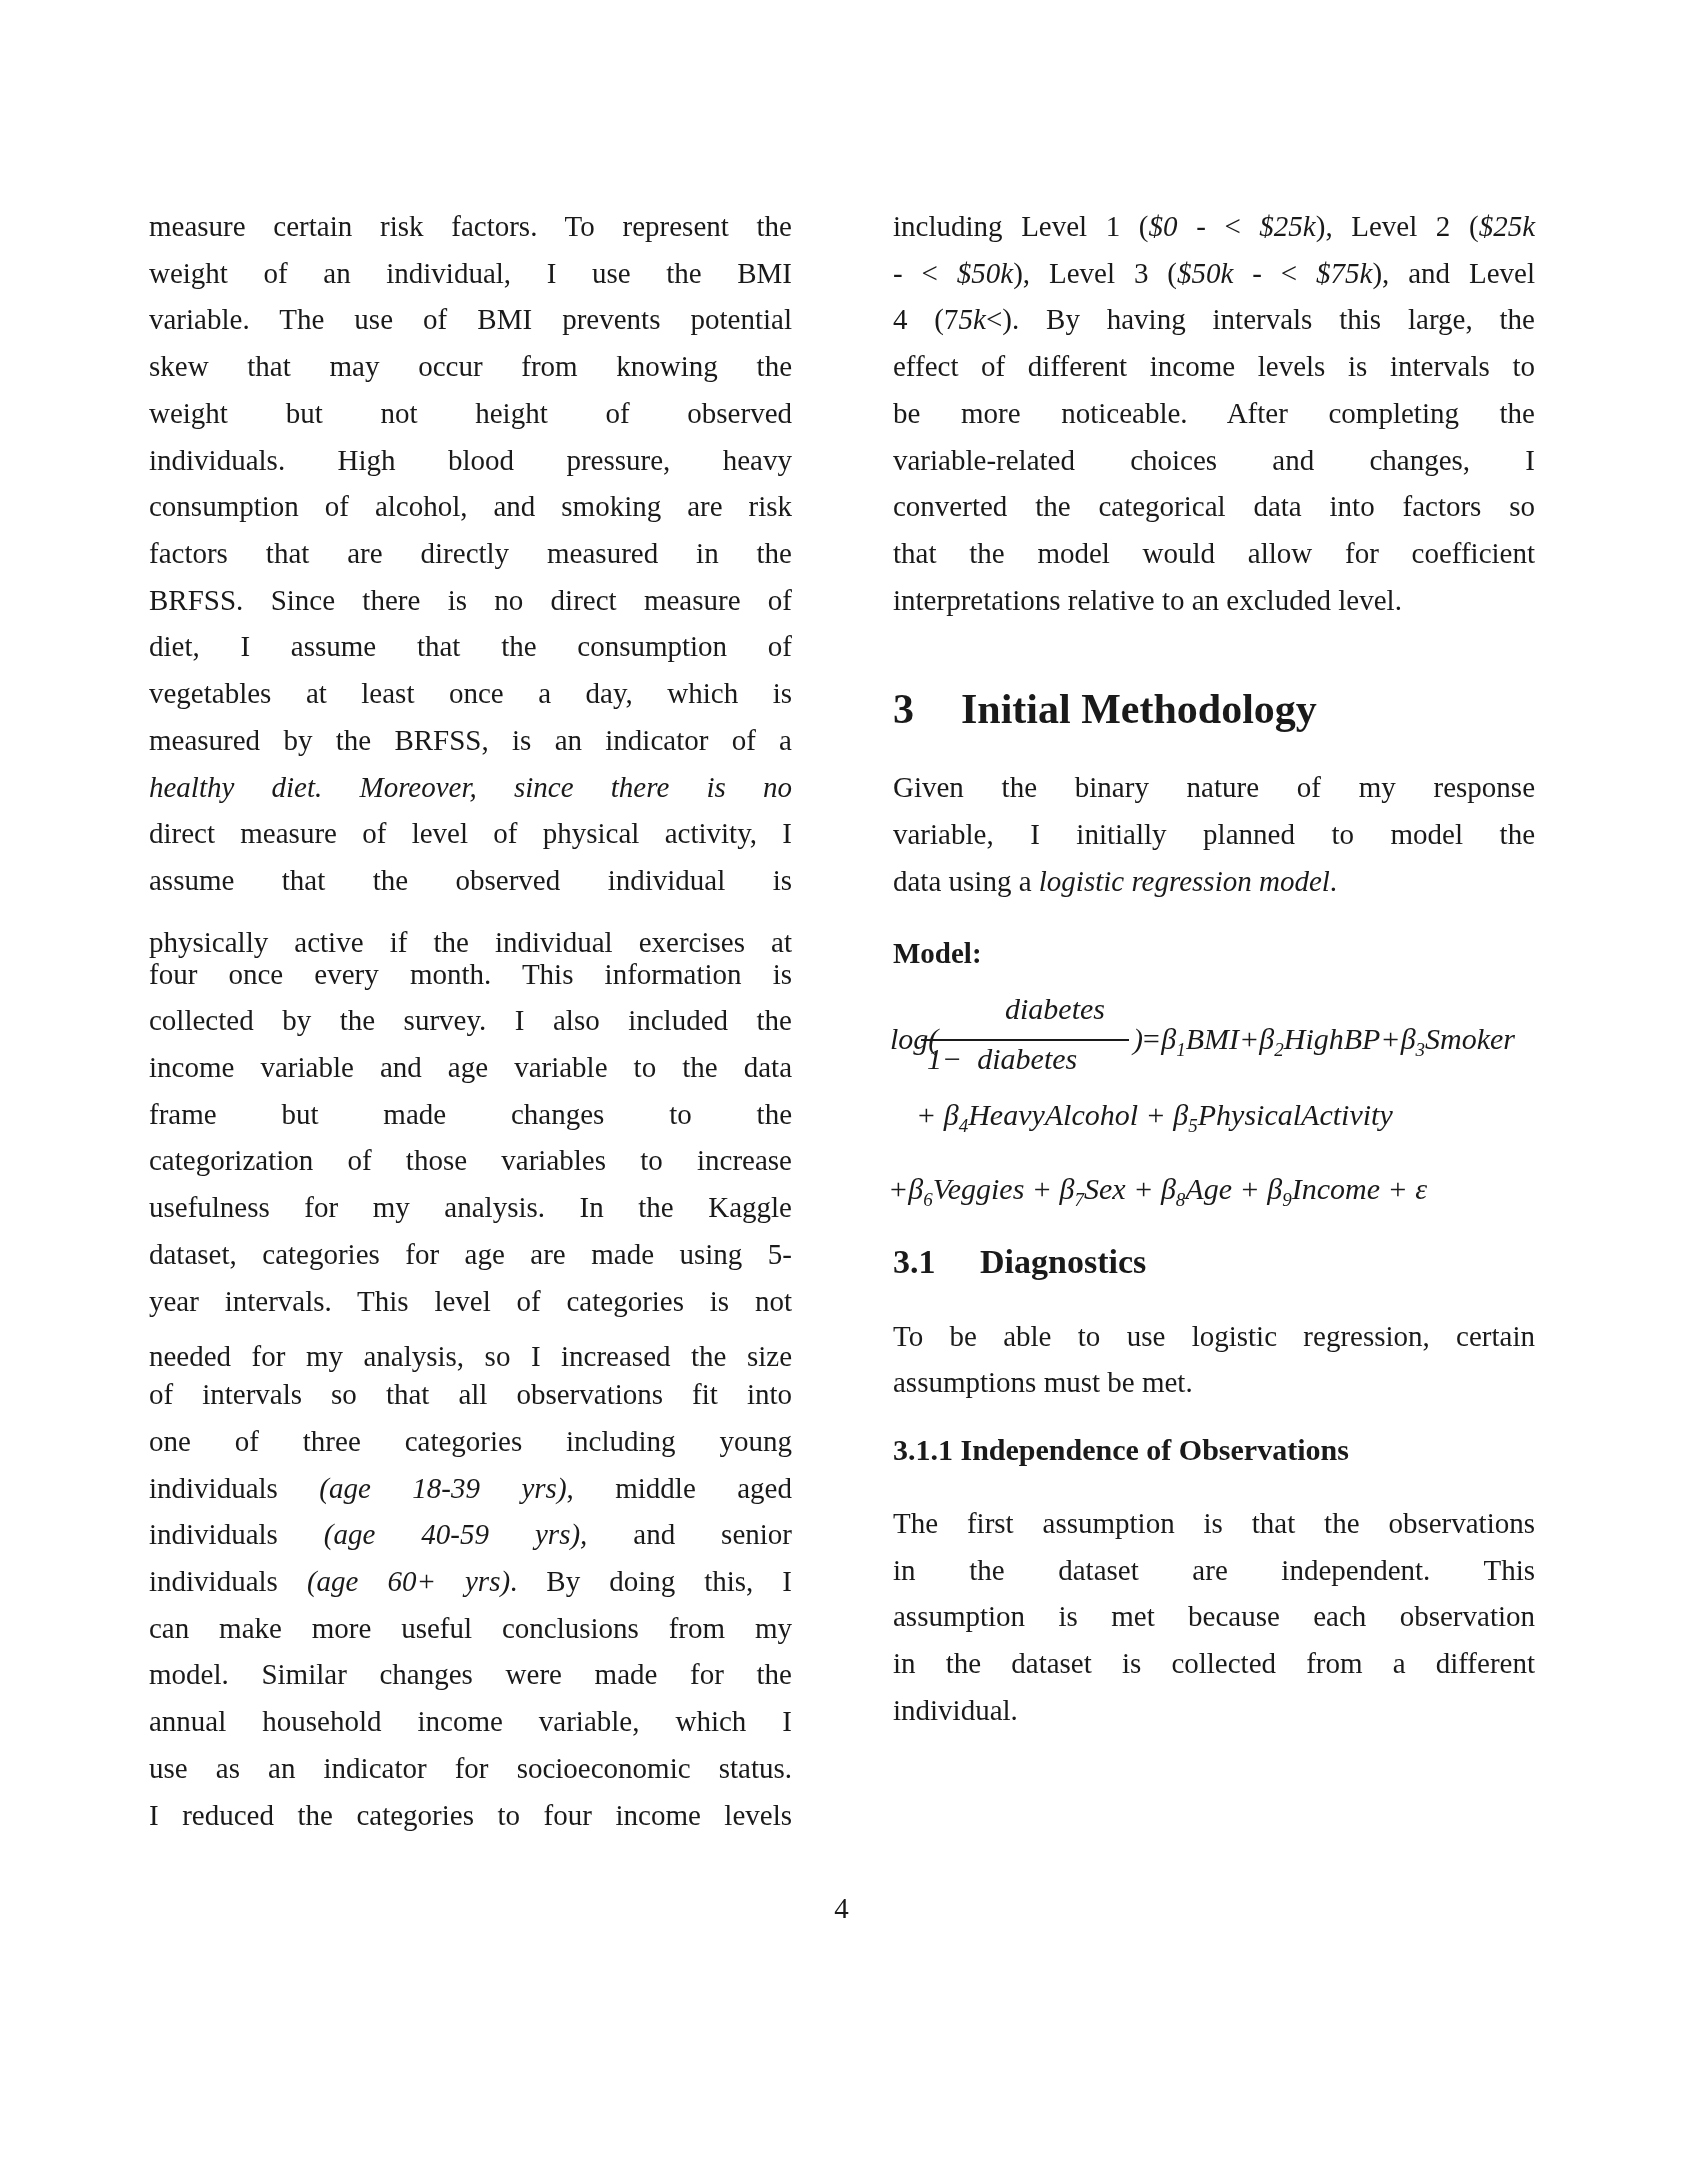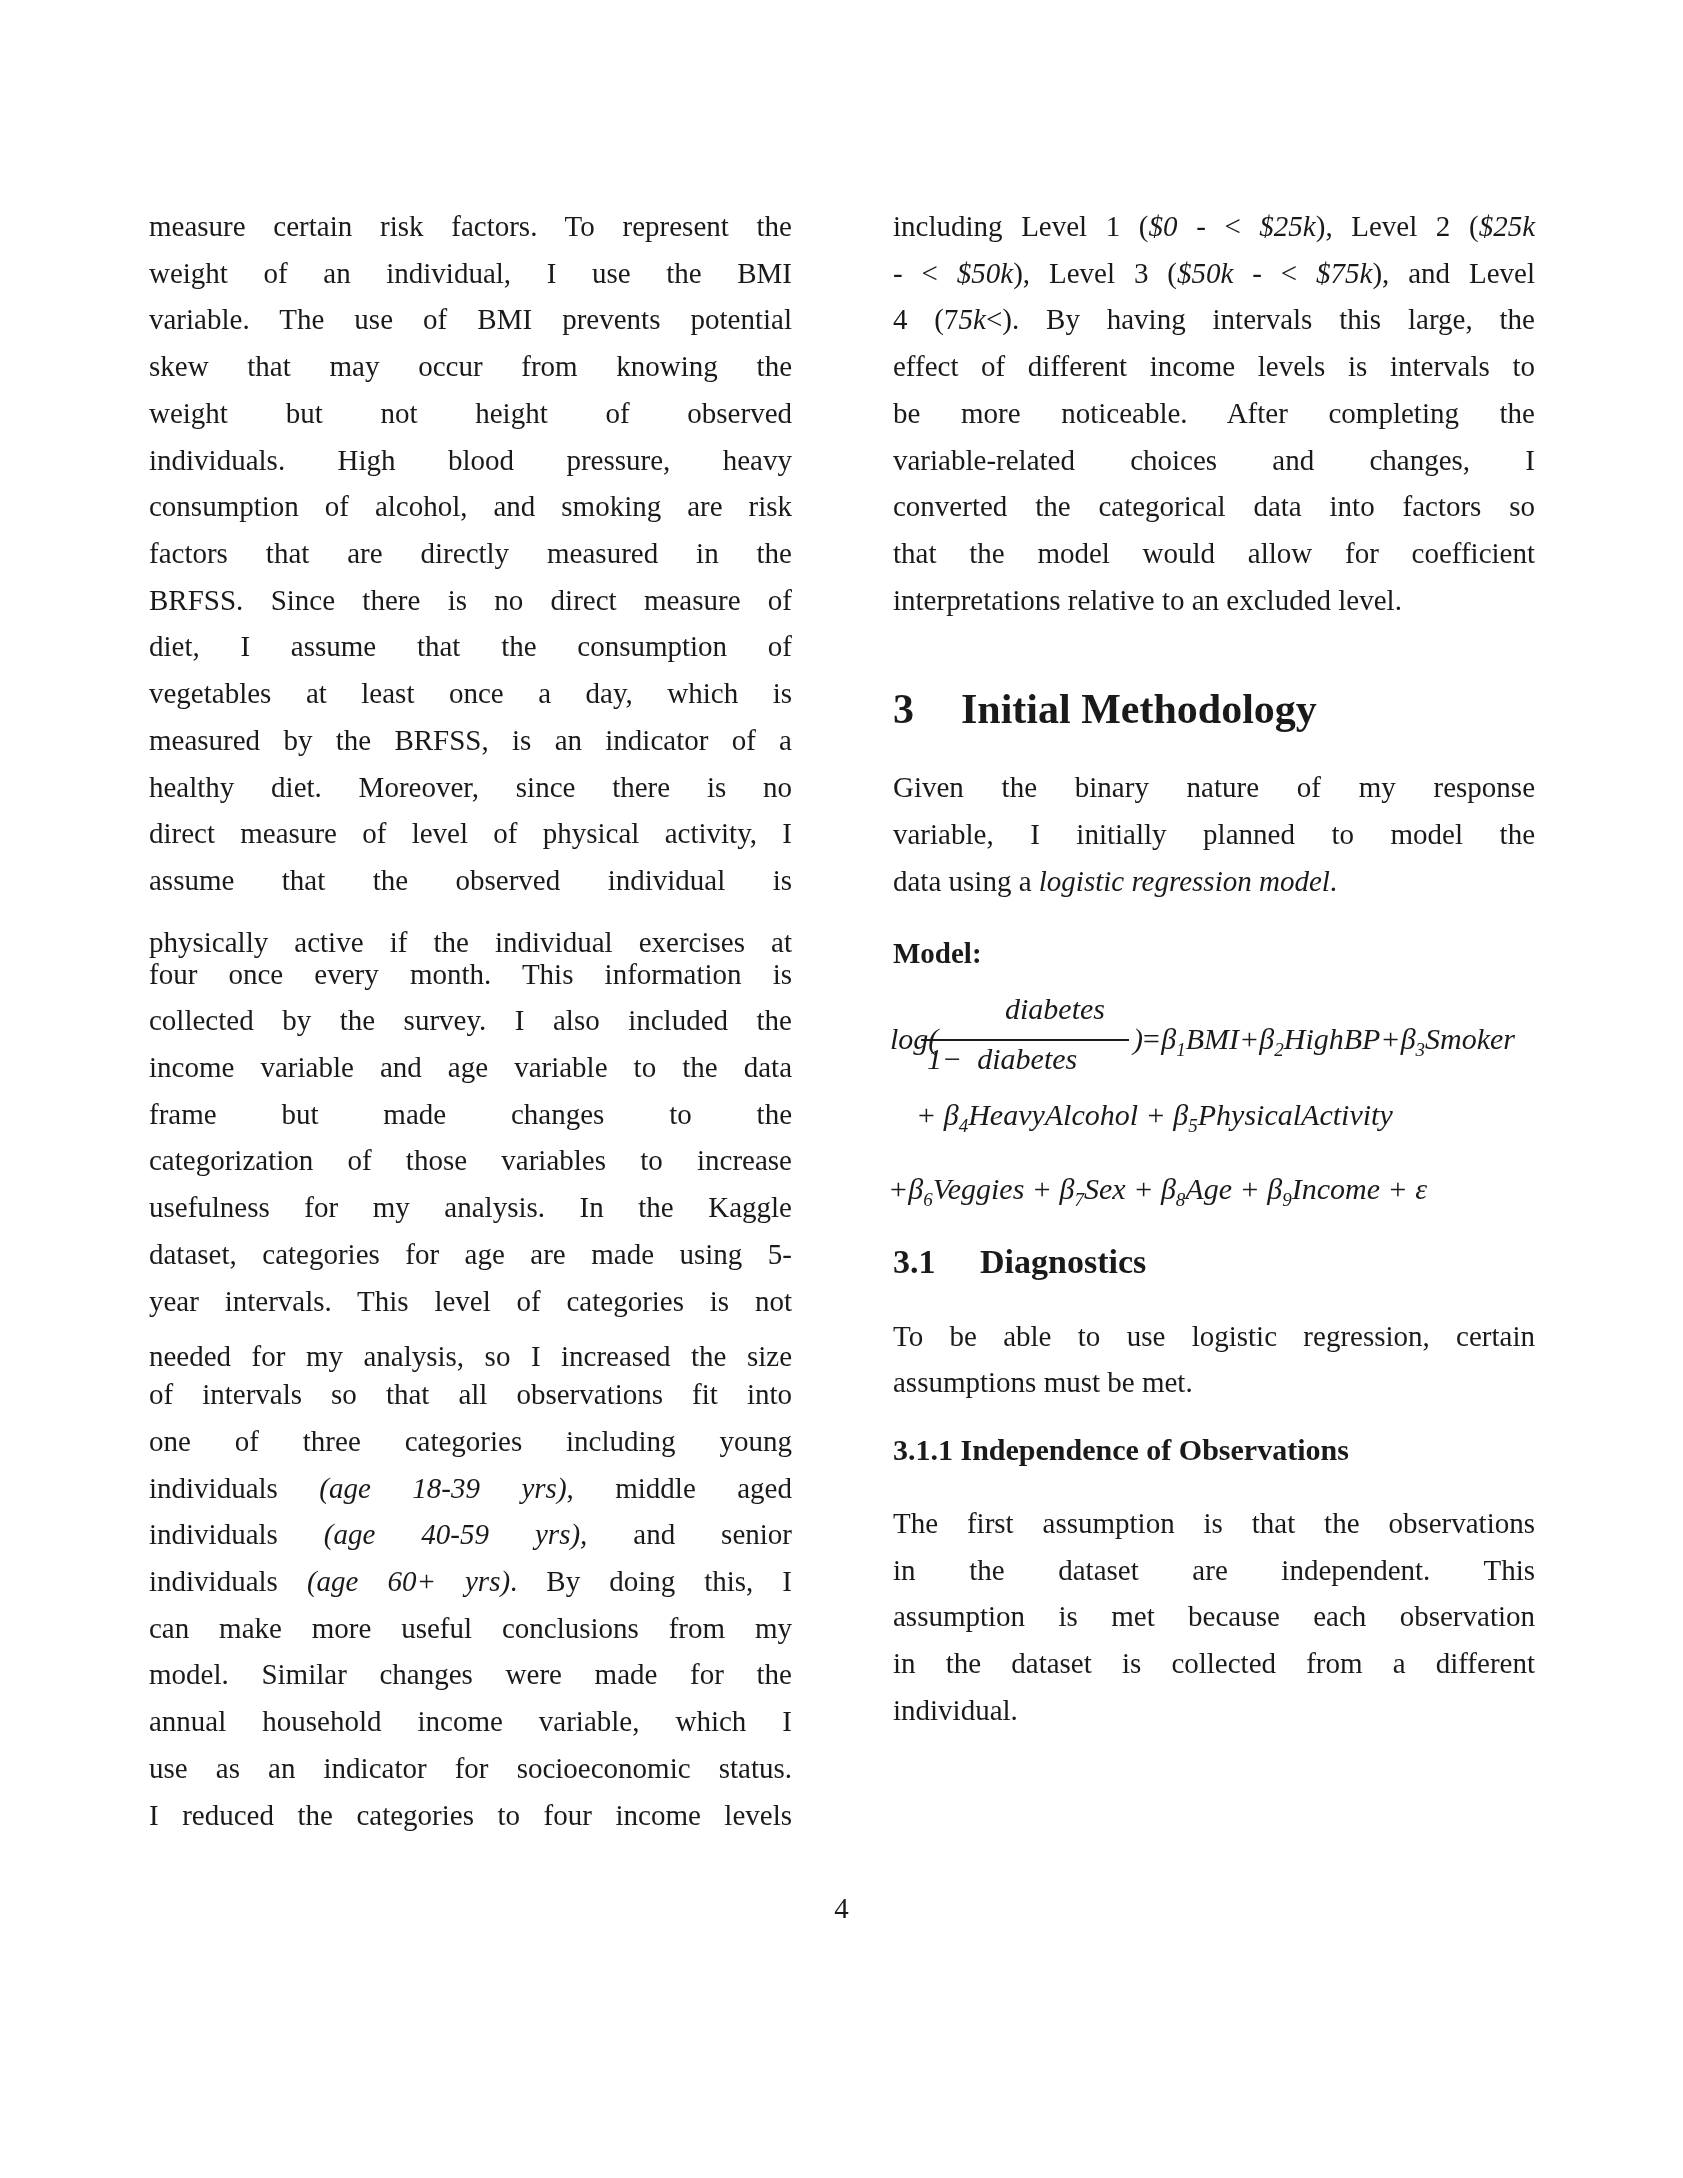--- a/index.html
+++ b/index.html
@@ -35,21 +35,21 @@
       <div class="line" style="top: 302px;"><span>variable. The use of BMI prevents potential</span></div>
       <div class="line" style="top: 349px;"><span>skew that may occur from knowing the</span></div>
       <div class="line" style="top: 396px;"><span>weight but not height of observed</span></div>
       <div class="line" style="top: 443px;"><span>individuals. High blood pressure, heavy</span></div>
       <div class="line" style="top: 489px;"><span>consumption of alcohol, and smoking are risk</span></div>
       <div class="line" style="top: 536px;"><span>factors that are directly measured in the</span></div>
       <div class="line" style="top: 583px;"><span>BRFSS. Since there is no direct measure of</span></div>
       <div class="line" style="top: 629px;"><span>diet, I assume that the consumption of</span></div>
       <div class="line" style="top: 676px;"><span>vegetables at least once a day, which is</span></div>
       <div class="line" style="top: 723px;"><span>measured by the BRFSS, is an indicator of a</span></div>
-      <div class="line" style="top: 770px;"><span>healthy diet. Moreover, since there is no</span></div>
+      <div class="line" style="top: 770px; font-style: italic;"><span>healthy diet. Moreover, since there is no</span></div>
       <div class="line" style="top: 816px;"><span>direct measure of level of physical activity, I</span></div>
       <div class="line" style="top: 863px;"><span>assume that the observed individual is</span></div>
       <div class="line" style="top: 910px; margin-top: 15px;"><span>physically active if the individual exercises at</span></div>
       <div class="line" style="top: 957px;"><span>four once every month. This information is</span></div>
       <div class="line" style="top: 1003px;"><span>collected by the survey. I also included the</span></div>
       <div class="line" style="top: 1050px;"><span>income variable and age variable to the data</span></div>
       <div class="line" style="top: 1097px;"><span>frame but made changes to the</span></div>
       <div class="line" style="top: 1143px;"><span>categorization of those variables to increase</span></div>
       <div class="line" style="top: 1190px;"><span>usefulness for my analysis. In the Kaggle</span></div>
       <div class="line" style="top: 1237px;"><span>dataset, categories for age are made using 5-</span></div>

